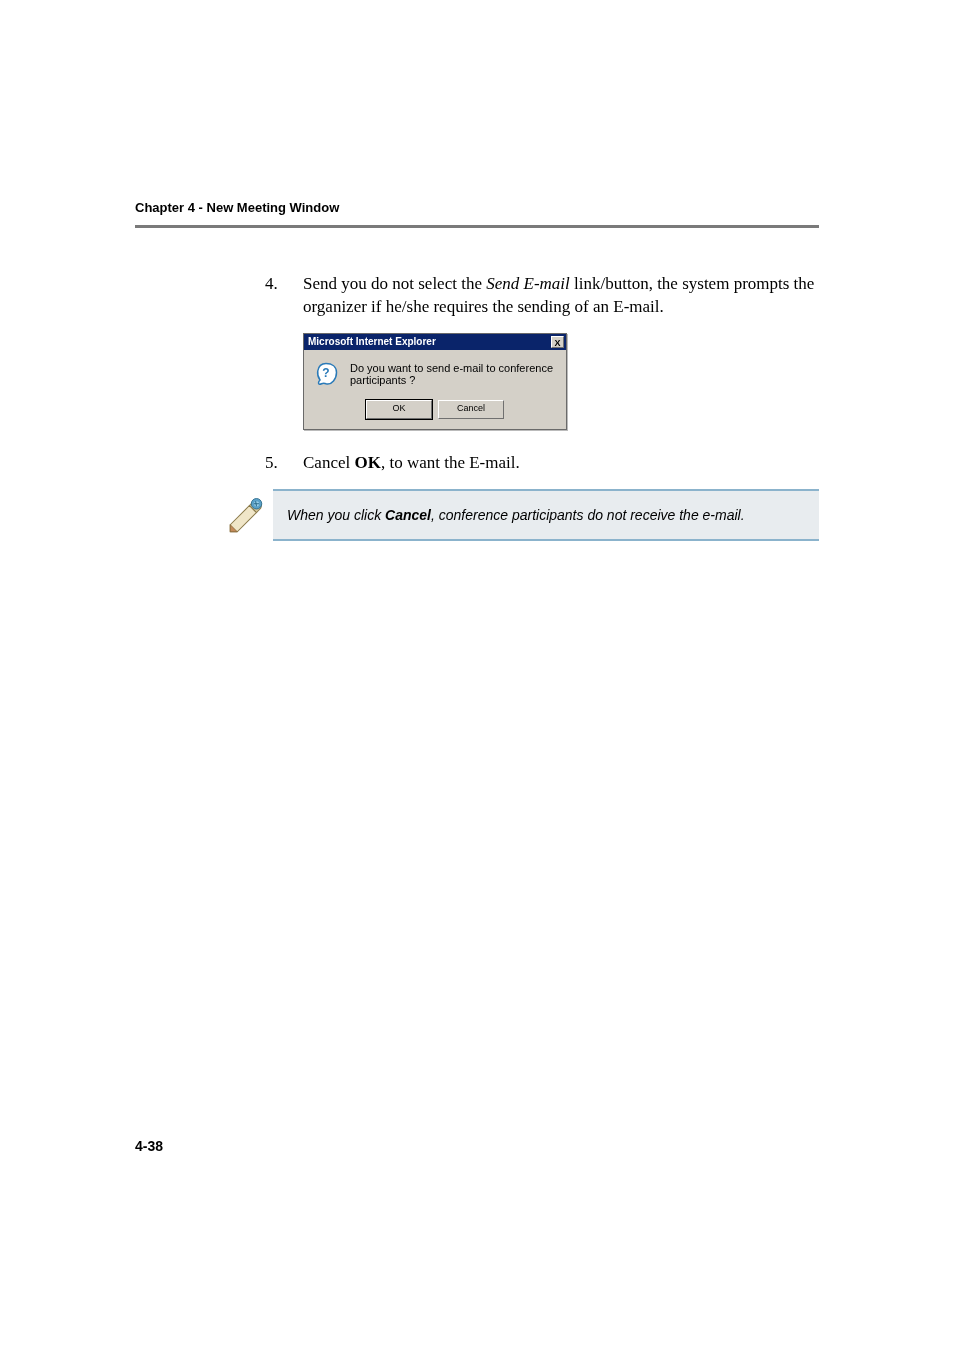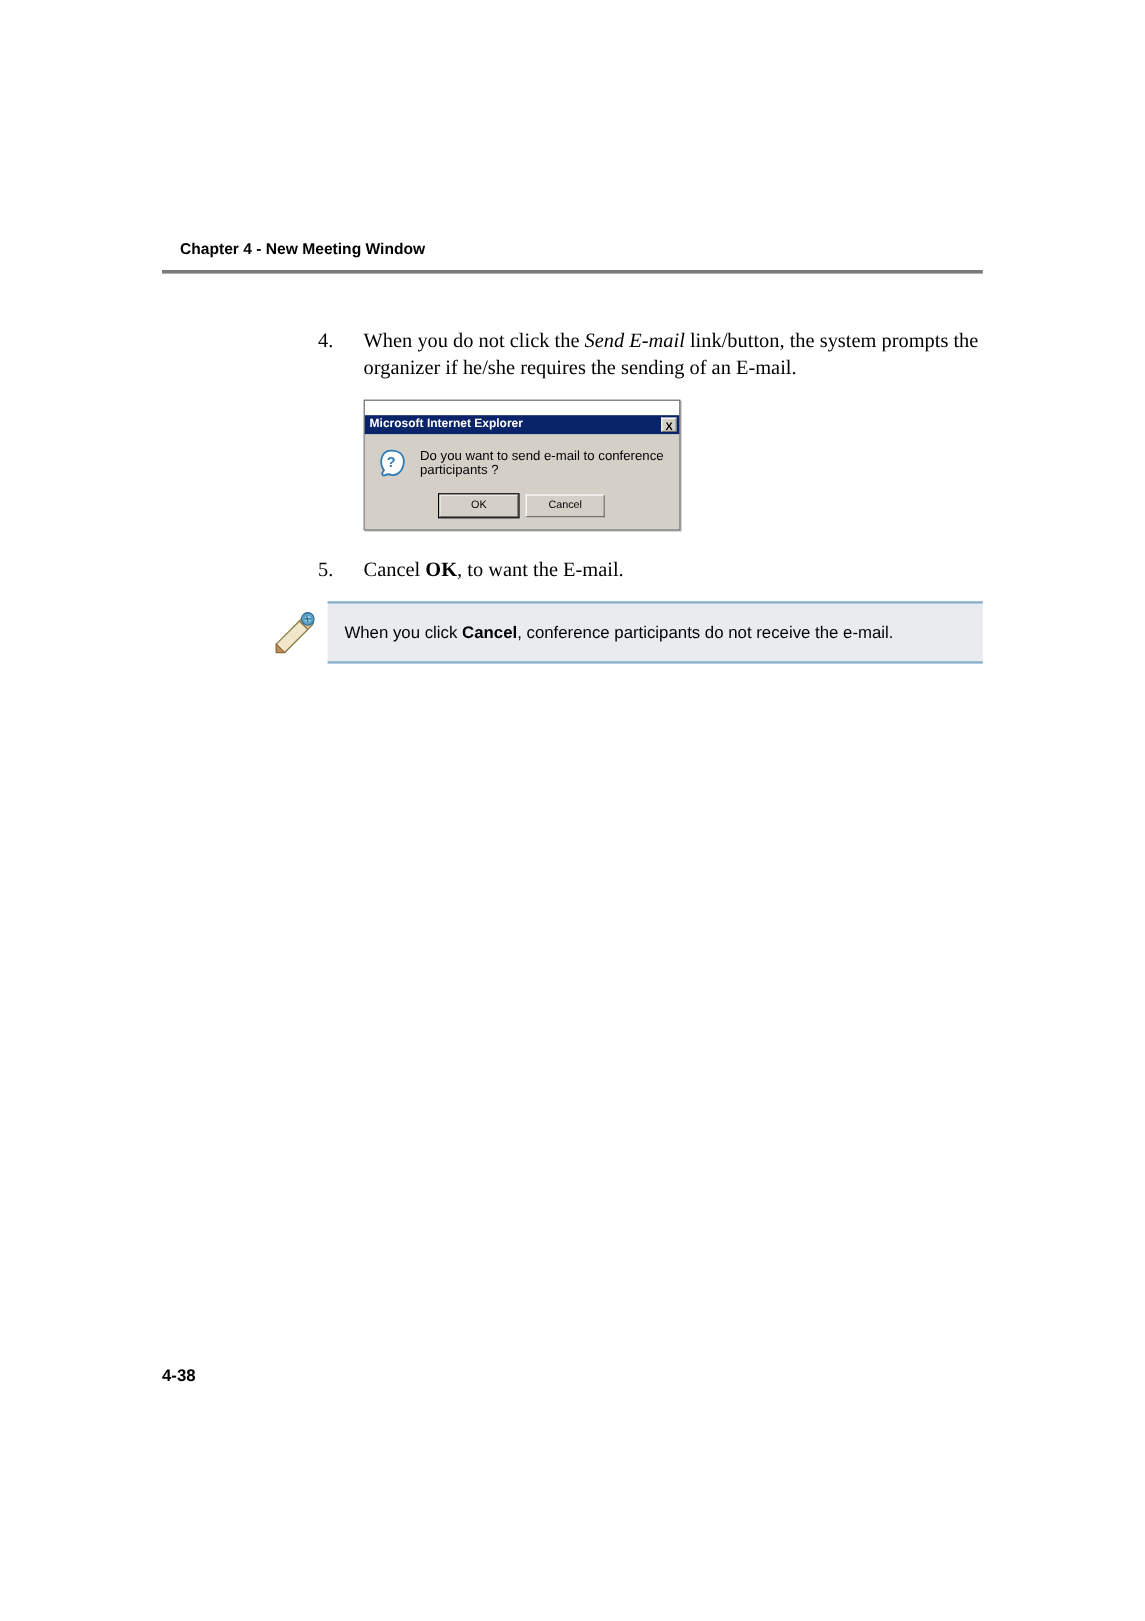--- a/index.html
+++ b/index.html
@@ -13,21 +13,20 @@
     }
     .page {
       padding: 200px 135px 0 135px;
     }
     .header {
       font-family: Arial, Helvetica, sans-serif;
       font-size: 13px;
       font-weight: bold;
       color: #000;
       padding-bottom: 10px;
-      margin-left: 15px;
     }
     .hr {
       border-top: 3px solid #7a7a7a;
       margin-bottom: 45px;
     }
     .body-content {
       margin-left: 130px;
       margin-right: 0;
     }
     .list-item {
@@ -57,21 +56,20 @@
     }
     .dialog-titlebar {
       background: #0a246a;
       color: #fff;
       font-size: 10px;
       font-weight: bold;
       display: flex;
       justify-content: space-between;
       align-items: center;
       padding: 2px 2px 2px 4px;
-      margin-top: 12px;
     }
     .dialog-close {
       background: #d4d0c8;
       color: #000;
       width: 13px;
       height: 12px;
       font-size: 9px;
       font-weight: bold;
       text-align: center;
       line-height: 12px;
@@ -117,20 +115,21 @@
       cursor: pointer;
     }
     .dialog-btn.default {
       outline: 1px solid #000;
     }
     .note-box {
       display: flex;
       align-items: flex-start;
       margin-left: 90px;
       margin-right: 0;
+      font-style: italic;
     }
     .note-icon {
       width: 48px;
       flex-shrink: 0;
       margin-top: 6px;
     }
     .note-content {
       flex: 1;
       background: #e8ecef;
       border-top: 2px solid #8bb3cc;
@@ -156,21 +155,21 @@
 
 <div class="page">
   <div class="header">Chapter 4 - New Meeting Window</div>
   <div class="hr"></div>
 
   <div class="body-content">
 
     <div class="list-item">
       <div class="list-num">4.</div>
       <div class="list-text">
-        <span>When you do not click the </span><em>Send E-mail</em><span> link/button, the system prompts the organizer if he/she requires the sending of an E-mail.</span>
+        <span>Send you do not select the </span><em>Send E-mail</em><span> link/button, the system prompts the organizer if he/she requires the sending of an E-mail.</span>
       </div>
     </div>
 
     <div class="dialog-wrap">
       <div class="dialog">
         <div class="dialog-titlebar">
           <span>Microsoft Internet Explorer</span>
           <span class="dialog-close">X</span>
         </div>
         <div class="dialog-body">

